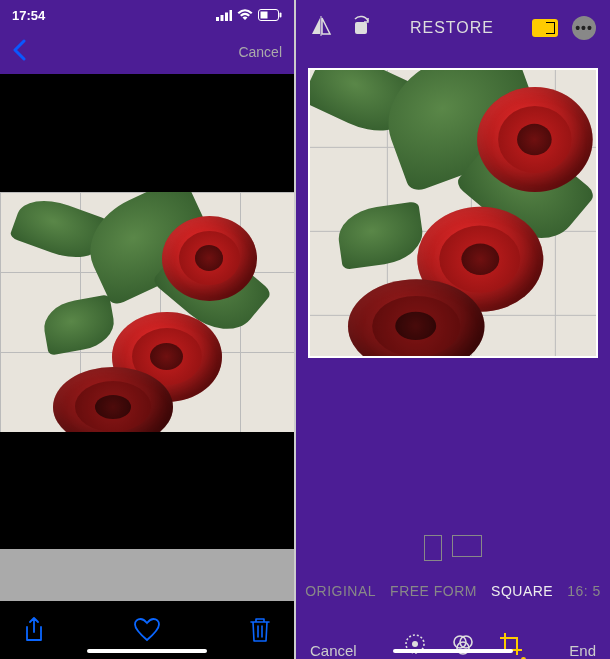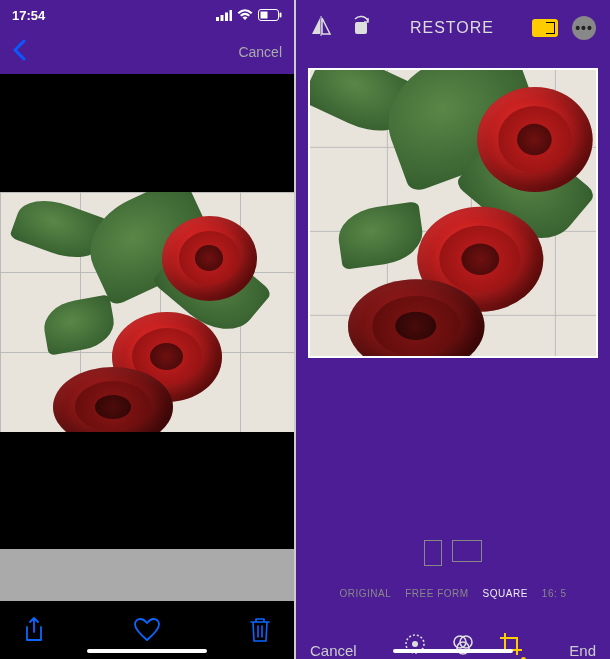--- a/index.html
+++ b/index.html
@@ -164,21 +164,21 @@
       border: 1.5px solid #888;
     }
     .orient-portrait { width: 18px; height: 26px; }
     .orient-landscape { width: 30px; height: 22px; }
     .aspect-row {
       display: flex;
       gap: 14px;
       justify-content: center;
       margin-top: 22px;
       color: #888;
-      font-size: 10px;
+      font-size: 14px;
       letter-spacing: 0.5px;
     }
     .aspect-item.selected { color: #eee; }
     .edit-bottom {
       height: 60px;
       display: flex;
       align-items: flex-end;
       justify-content: space-between;
       padding: 0 14px;
       color: #ccc;

